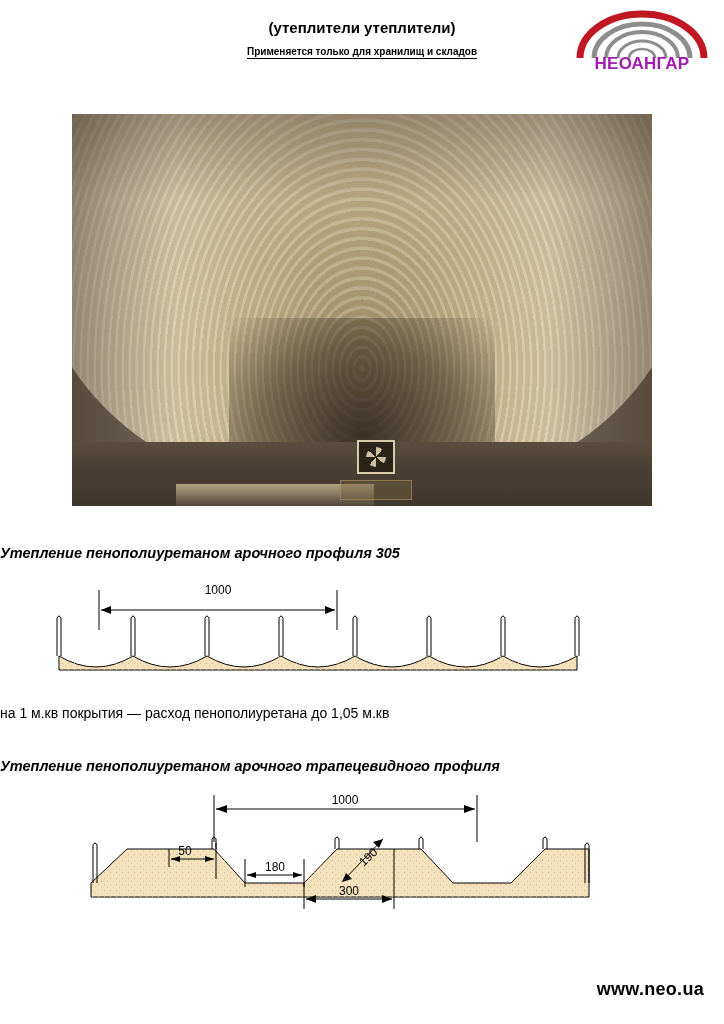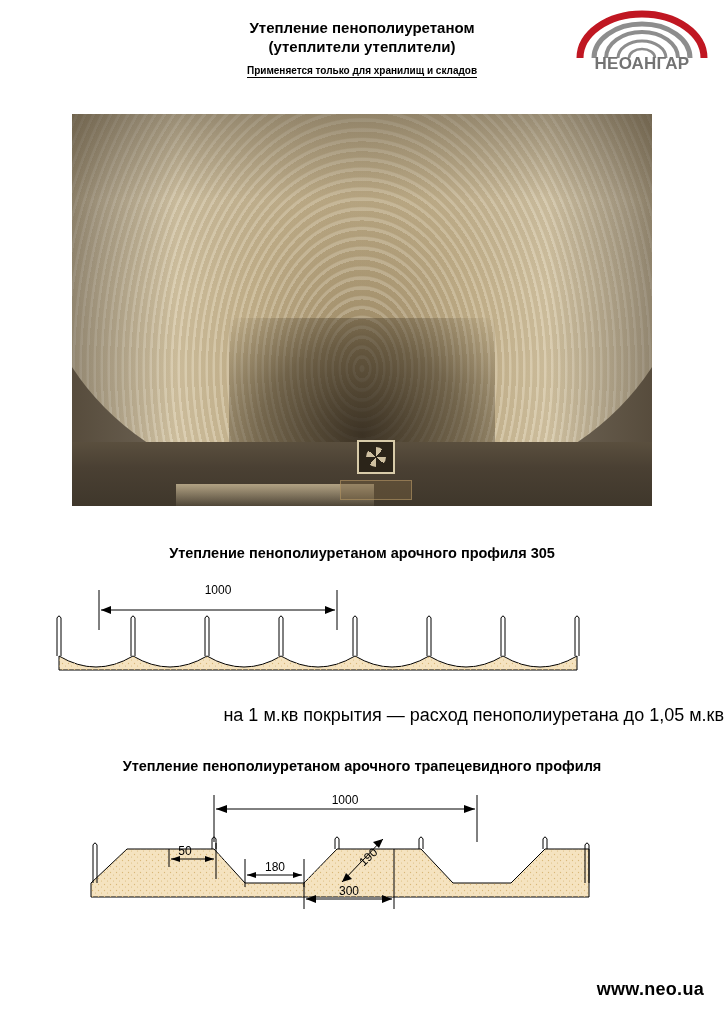--- a/index.html
+++ b/index.html
@@ -60,21 +60,21 @@
     display: block;
   }
   .logo-text {
     position: absolute;
     left: 0;
     top: 40px;
     width: 136px;
     text-align: center;
     font-size: 17px;
     font-weight: bold;
-    color: #737373;
+    color: #a21caf;
     letter-spacing: 0.2px;
   }
 
   
   .photo {
     position: absolute;
     left: 72px;
     top: 114px;
     width: 580px;
     height: 392px;
@@ -161,43 +161,44 @@
     left: 268px;
     bottom: 6px;
     width: 70px;
     height: 18px;
     border: 1px solid rgba(180,150,100,0.6);
     background: rgba(120,98,64,0.45);
   }
 
   
   .section-title {
-    text-align: center;
+    text-align: left;
     font-size: 14.5px;
     font-weight: bold;
+    font-style: italic;
   }
   .section1-title {
     position: absolute;
     left: 0;
     right: 0;
     top: 545px;
   }
   .section2-title {
     position: absolute;
     left: 0;
     right: 0;
     top: 758px;
   }
 
   .caption {
     position: absolute;
     left: 0;
     right: 0;
-    text-align: right;
-    font-size: 18px;
+    text-align: left;
+    font-size: 14px;
   }
   .caption1 { top: 705px; }
   .caption2 { top: 924px; }
 
   
   .drawing {
     position: absolute;
     left: 49px;
     width: 600px;
   }
@@ -217,21 +218,20 @@
     letter-spacing: 0.3px;
   }
 </style>
 </head>
 <body>
 
 <div class="page">
 
   <div class="header">
     <div class="title-block">
-      <div class="title-line">Утепление пенополиуретаном</div>
       <div class="title-line">(утеплители утеплители)</div>
       <div class="subtitle">Применяется только для хранилищ и складов</div>
     </div>
 
     <div class="logo">
       <svg width="136" height="46" viewBox="0 0 136 46">
         <path d="M6 44 A62 44 0 0 1 130 44" fill="none" stroke="#c01722" stroke-width="7"></path>
         <path d="M20 44 A48 34 0 0 1 116 44" fill="none" stroke="#8d8d8d" stroke-width="5"></path>
         <path d="M32 44 A36 26 0 0 1 104 44" fill="none" stroke="#8d8d8d" stroke-width="4"></path>
         <path d="M44 44 A24 17 0 0 1 92 44" fill="none" stroke="#8d8d8d" stroke-width="3"></path>

